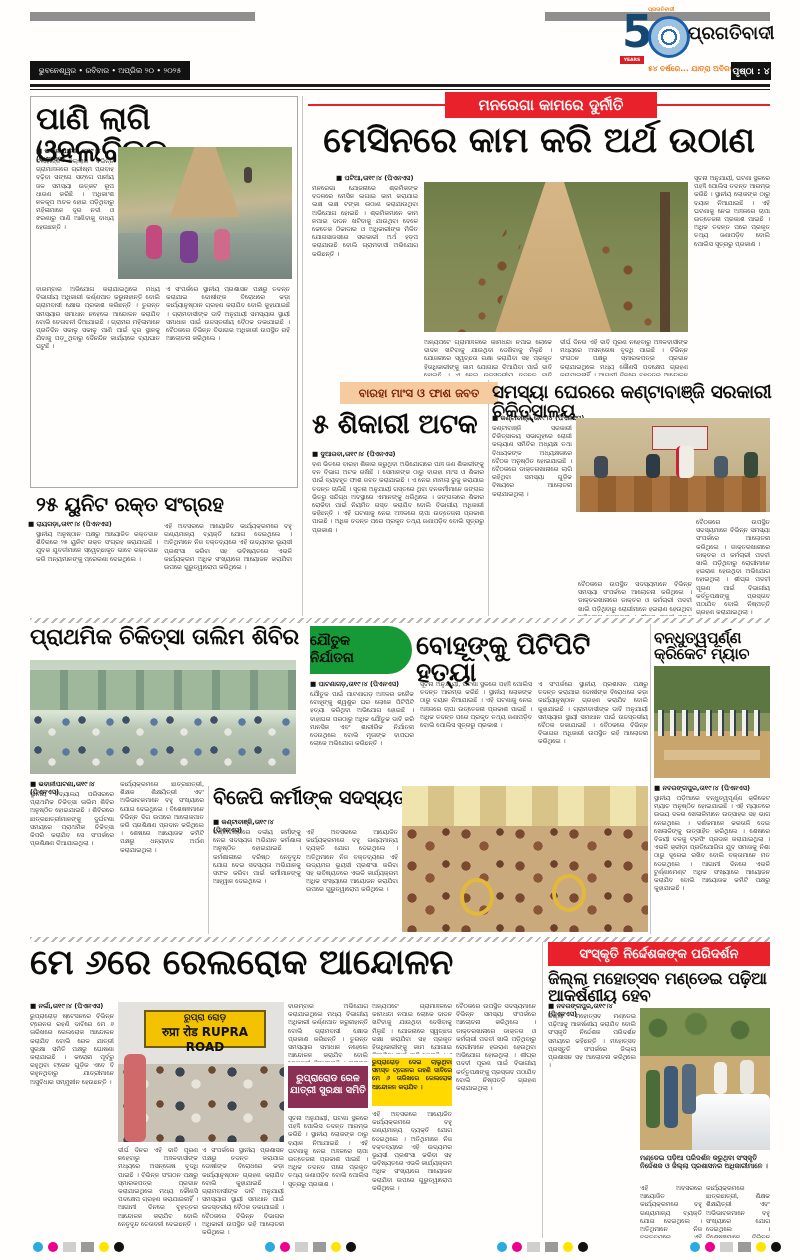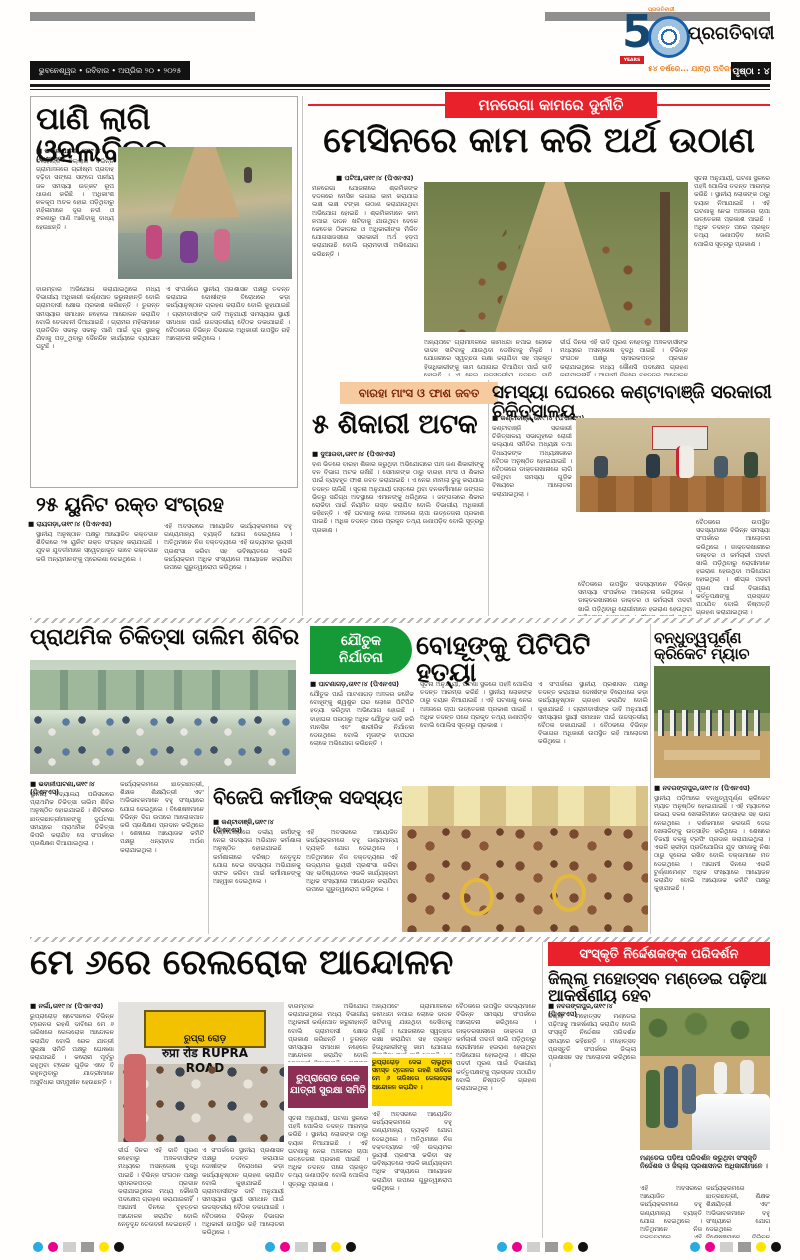--- a/index.html
+++ b/index.html
@@ -104,21 +104,21 @@
 
   <div class="abs hl" style="left:30px;top:626px;width:270px;font-size:22px;">ପ୍ରାଥମିକ ଚିକିତ୍ସା ତାଲିମ ଶିବିର</div>
   <div class="ph" style="left:30px;top:660px;width:266px;height:114px;background:linear-gradient(#c4d3c2,#d9e4d4 46%,#b9c6b4 60%,#a8b2a0 100%);">
     <div class="abs" style="left:0;top:10px;width:266px;height:40px;background:repeating-linear-gradient(90deg,#9fb79b 0 30px,#7e9a82 30px 38px);"></div>
     <div class="abs" style="left:0;top:52px;width:266px;height:62px;background:radial-gradient(circle 4px at 8px 8px,#3e4f66 85%,transparent),radial-gradient(circle 4px at 22px 20px,#e8e6e0 85%,transparent),radial-gradient(circle 4px at 36px 10px,#5a7aa0 85%,transparent);background-size:44px 30px;"></div>
   </div>
   <div class="abs by" style="left:30px;top:780px;width:90px;">■ ଭବାନୀପାଟଣା,ତା୧୯।୪ (ପିଏନଏସ)</div>
   <div class="abs bt" style="left:30px;top:790px;width:84px;height:144px;">ସ୍ଥାନୀୟ ବିଦ୍ୟାଳୟ ପରିସରରେ ପ୍ରାଥମିକ ଚିକିତ୍ସା ତାଲିମ ଶିବିର ଅନୁଷ୍ଠିତ ହୋଇଯାଇଛି । ଶିବିରରେ ଛାତ୍ରଛାତ୍ରୀମାନଙ୍କୁ ଦୁର୍ଘଟଣା ସମୟରେ ପ୍ରାଥମିକ ଚିକିତ୍ସା କିପରି କରାଯିବ ସେ ସଂପର୍କରେ ପ୍ରଶିକ୍ଷଣ ଦିଆଯାଇଥିଲା ।</div>
   <div class="abs bt" style="left:120px;top:780px;width:84px;height:154px;">କାର୍ଯ୍ୟକ୍ରମରେ ଛାତ୍ରଛାତ୍ରୀ, ଶିକ୍ଷକ ଶିକ୍ଷୟିତ୍ରୀ ଏବଂ ଅଭିଭାବକମାନେ ବହୁ ସଂଖ୍ୟାରେ ଯୋଗ ଦେଇଥିଲେ । ବିଶେଷଜ୍ଞମାନେ ବିଭିନ୍ନ ଦିଗ ଉପରେ ଆଲୋକପାତ କରି ପ୍ରଶିକ୍ଷଣ ପ୍ରଦାନ କରିଥିଲେ । ଶେଷରେ ଆୟୋଜକ କମିଟି ପକ୍ଷରୁ ଧନ୍ୟବାଦ ଅର୍ପଣ କରାଯାଇଥିଲା ।</div>
 
-  <div class="abs" style="left:310px;top:626px;width:102px;height:48px;background:#169a38;color:#ffffff;font-weight:700;text-align:center;border-radius:0 24px 24px 0;">
+  <div class="abs" style="left:310px;top:626px;width:102px;height:48px;background:#169a38;color:#000000;font-weight:700;text-align:left;border-radius:0 24px 24px 0;">
     <div style="font-size:13.5px;margin-top:6px;">ଯୌତୁକ</div>
     <div style="font-size:13.5px;">ନିର୍ଯାତନା</div>
   </div>
   <div class="abs hl" style="left:416px;top:632px;width:234px;font-size:26px;">ବୋହୂଙ୍କୁ ପିଟିପିଟି ହତ୍ୟା</div>
   <div class="abs by" style="left:310px;top:680px;width:104px;">■ ପାଟଣାଗଡ଼,ତା୧୯।୪ (ପିଏନଏସ)</div>
   <div class="abs bt" style="left:310px;top:690px;width:104px;height:90px;">ଯୌତୁକ ପାଇଁ ପାଟଣାଗଡ଼ ଅଞ୍ଚଳର ଜନୈକ ବୋହୂଙ୍କୁ ଶ୍ୱଶୁର ଘର ଲୋକେ ପିଟିପିଟି ହତ୍ୟା କରିଥିବା ଅଭିଯୋଗ ହୋଇଛି । ବାହାଘର ପରଠାରୁ ଅଧିକ ଯୌତୁକ ଦାବି କରି ମାନସିକ ଏବଂ ଶାରୀରିକ ନିର୍ଯାତନା ଦେଉଥିଲେ ବୋଲି ମୃତାଙ୍କ ବାପଘର ଲୋକେ ଅଭିଯୋଗ କରିଛନ୍ତି ।</div>
   <div class="abs bt" style="left:420px;top:680px;width:112px;height:100px;">ସୂଚନା ଅନୁଯାୟୀ, ଘଟଣା ସ୍ଥଳରେ ପହଞ୍ଚି ପୋଲିସ ତଦନ୍ତ ଆରମ୍ଭ କରିଛି । ସ୍ଥାନୀୟ ଲୋକଙ୍କ ଠାରୁ ବୟାନ ନିଆଯାଇଛି । ଏହି ଘଟଣାକୁ ନେଇ ଅଞ୍ଚଳରେ ଚାପା ଉତ୍ତେଜନା ପ୍ରକାଶ ପାଇଛି । ଅଧିକ ତଦନ୍ତ ପରେ ପ୍ରକୃତ ତଥ୍ୟ ଜଣାପଡ଼ିବ ବୋଲି ପୋଲିସ ସୂତ୍ରରୁ ପ୍ରକାଶ ।</div>
   <div class="abs bt" style="left:538px;top:680px;width:110px;height:100px;">ଏ ସଂପର୍କରେ ସ୍ଥାନୀୟ ପ୍ରଶାସନ ପକ୍ଷରୁ ତଦନ୍ତ କରାଯାଇ ଦୋଷୀଙ୍କ ବିରୋଧରେ କଡ଼ା କାର୍ଯ୍ୟାନୁଷ୍ଠାନ ଗ୍ରହଣ କରାଯିବ ବୋଲି କୁହାଯାଇଛି । ଗ୍ରାମବାସୀଙ୍କ ଦାବି ଅନୁଯାୟୀ ସମସ୍ୟାର ସ୍ଥାୟୀ ସମାଧାନ ପାଇଁ ଉଚ୍ଚସ୍ତରୀୟ ବୈଠକ ଡକାଯାଇଛି । ବୈଠକରେ ବିଭିନ୍ନ ବିଭାଗର ଅଧିକାରୀ ଉପସ୍ଥିତ ରହି ଆଲୋଚନା କରିଥିଲେ ।</div>
 
   <div class="abs hl" style="left:654px;top:630px;width:116px;font-size:15.5px;">ବନ୍ଧୁତ୍ୱପୂର୍ଣ୍ଣ କ୍ରିକେଟ ମ୍ୟାଚ</div>
@@ -138,21 +138,21 @@
     <div class="abs" style="left:0;top:38px;width:246px;height:108px;background:radial-gradient(circle 5px at 10px 10px,#7a4a30 85%,transparent),radial-gradient(circle 5px at 28px 22px,#8a5638 85%,transparent),radial-gradient(circle 4px at 44px 8px,#6b3f28 85%,transparent);background-size:54px 32px;"></div>
     <div class="abs" style="left:58px;top:92px;width:26px;height:30px;border-radius:50%;border:4px solid #e3b93c;"></div>
     <div class="abs" style="left:150px;top:88px;width:26px;height:30px;border-radius:50%;border:4px solid #e3b93c;"></div>
   </div>
 
   <div class="abs hl" style="left:30px;top:944px;width:508px;font-size:35px;">ମେ ୬ରେ ରେଲରୋକ ଆନ୍ଦୋଳନ</div>
   <div class="abs by" style="left:30px;top:1002px;width:86px;">■ ନର୍ଲା,ତା୧୯।୪ (ପିଏନଏସ)</div>
   <div class="abs bt" style="left:30px;top:1012px;width:84px;height:226px;">ରୁପ୍ରାରୋଡ଼ ଷ୍ଟେସନରେ ବିଭିନ୍ନ ଟ୍ରେନର ରହଣି ଦାବିରେ ମେ ୬ ତାରିଖରେ ରେଲରୋକ ଆନ୍ଦୋଳନ କରାଯିବ ବୋଲି ରେଳ ଯାତ୍ରୀ ସୁରକ୍ଷା ସମିତି ପକ୍ଷରୁ ଘୋଷଣା କରାଯାଇଛି । କରୋନା ପୂର୍ବରୁ ରହୁଥିବା ଟ୍ରେନ ଗୁଡ଼ିକ ଏବେ ବି ରହୁନଥିବାରୁ ଯାତ୍ରୀମାନେ ଅସୁବିଧାର ସମ୍ମୁଖୀନ ହେଉଛନ୍ତି ।</div>
   <div class="ph" style="left:118px;top:1002px;width:166px;height:140px;background:linear-gradient(#e4e2de 0 44%,#c9c2b4 44% 100%);">
     <div class="abs" style="left:26px;top:8px;width:118px;height:34px;background:#f2c200;border:2px solid #6b5a10;text-align:center;font-weight:700;color:#111;">
-      <div style="font-size:9px;margin-top:21px;">ରୁପ୍ରା ରୋଡ଼</div>
+      <div style="font-size:9px;margin-top:0;">ରୁପ୍ରା ରୋଡ଼</div>
       <div style="font-size:12px;">रुप्रा रोड RUPRA ROAD</div>
     </div>
     <div class="abs" style="left:0;top:58px;width:166px;height:82px;background:radial-gradient(circle 5px at 10px 12px,#3c4450 85%,transparent),radial-gradient(circle 5px at 26px 24px,#e8e4da 85%,transparent),radial-gradient(circle 4px at 42px 10px,#6b4a33 85%,transparent);background-size:52px 34px;"></div>
     <div class="abs" style="left:6px;top:52px;width:22px;height:88px;border-radius:6px;background:#d06a6a;"></div>
   </div>
   <div class="abs bt" style="left:118px;top:1146px;width:80px;height:92px;">ଦୀର୍ଘ ଦିନର ଏହି ଦାବି ପୂରଣ ନହେବାରୁ ଅଞ୍ଚଳବାସୀଙ୍କ ମଧ୍ୟରେ ଅସନ୍ତୋଷ ବୃଦ୍ଧି ପାଇଛି । ବିଭିନ୍ନ ସଂଗଠନ ପକ୍ଷରୁ ସ୍ମାରକପତ୍ର ପ୍ରଦାନ କରାଯାଇଥିଲେ ମଧ୍ୟ କୌଣସି ପଦକ୍ଷେପ ଗ୍ରହଣ କରାଯାଇନାହିଁ । ଆଗାମୀ ଦିନରେ ବୃହତ୍ତର ଆନ୍ଦୋଳନ କରାଯିବ ବୋଲି ନେତୃବୃନ୍ଦ ଚେତାବନୀ ଦେଇଛନ୍ତି ।</div>
   <div class="abs bt" style="left:202px;top:1146px;width:82px;height:92px;">ଏ ସଂପର୍କରେ ସ୍ଥାନୀୟ ପ୍ରଶାସନ ପକ୍ଷରୁ ତଦନ୍ତ କରାଯାଇ ଦୋଷୀଙ୍କ ବିରୋଧରେ କଡ଼ା କାର୍ଯ୍ୟାନୁଷ୍ଠାନ ଗ୍ରହଣ କରାଯିବ ବୋଲି କୁହାଯାଇଛି । ଗ୍ରାମବାସୀଙ୍କ ଦାବି ଅନୁଯାୟୀ ସମସ୍ୟାର ସ୍ଥାୟୀ ସମାଧାନ ପାଇଁ ଉଚ୍ଚସ୍ତରୀୟ ବୈଠକ ଡକାଯାଇଛି । ବୈଠକରେ ବିଭିନ୍ନ ବିଭାଗର ଅଧିକାରୀ ଉପସ୍ଥିତ ରହି ଆଲୋଚନା କରିଥିଲେ ।</div>
   <div class="abs bt" style="left:288px;top:1002px;width:80px;height:60px;">ବାରମ୍ବାର ଅଭିଯୋଗ କରାଯାଇଥିଲେ ମଧ୍ୟ ବିଭାଗୀୟ ଅଧିକାରୀ କର୍ଣ୍ଣପାତ କରୁନାହାନ୍ତି ବୋଲି ଗ୍ରାମବାସୀ କ୍ଷୋଭ ପ୍ରକାଶ କରିଛନ୍ତି । ତୁରନ୍ତ ସମସ୍ୟାର ସମାଧାନ ନହେଲେ ଆନ୍ଦୋଳନ କରାଯିବ ବୋଲି ଚେତାବନୀ ଦିଆଯାଇଛି । ଗ୍ରାମର ମହିଳାମାନେ ପ୍ରତିଦିନ ସକାଳୁ ସକାଳୁ ପାଣି ପାଇଁ ଦୂର ସ୍ଥାନକୁ ଯିବାକୁ ପଡ଼ୁଥିବାରୁ ଦୈନନ୍ଦିନ କାର୍ଯ୍ୟରେ ବ୍ୟାଘାତ ଘଟୁଛି ।</div>
   <div class="abs" style="left:288px;top:1066px;width:80px;height:42px;background:#8b2f55;color:#fff;font-weight:700;text-align:center;">
     <div style="font-size:9.5px;margin-top:6px;">ରୁପ୍ରାରୋଡ ରେଳ</div>

